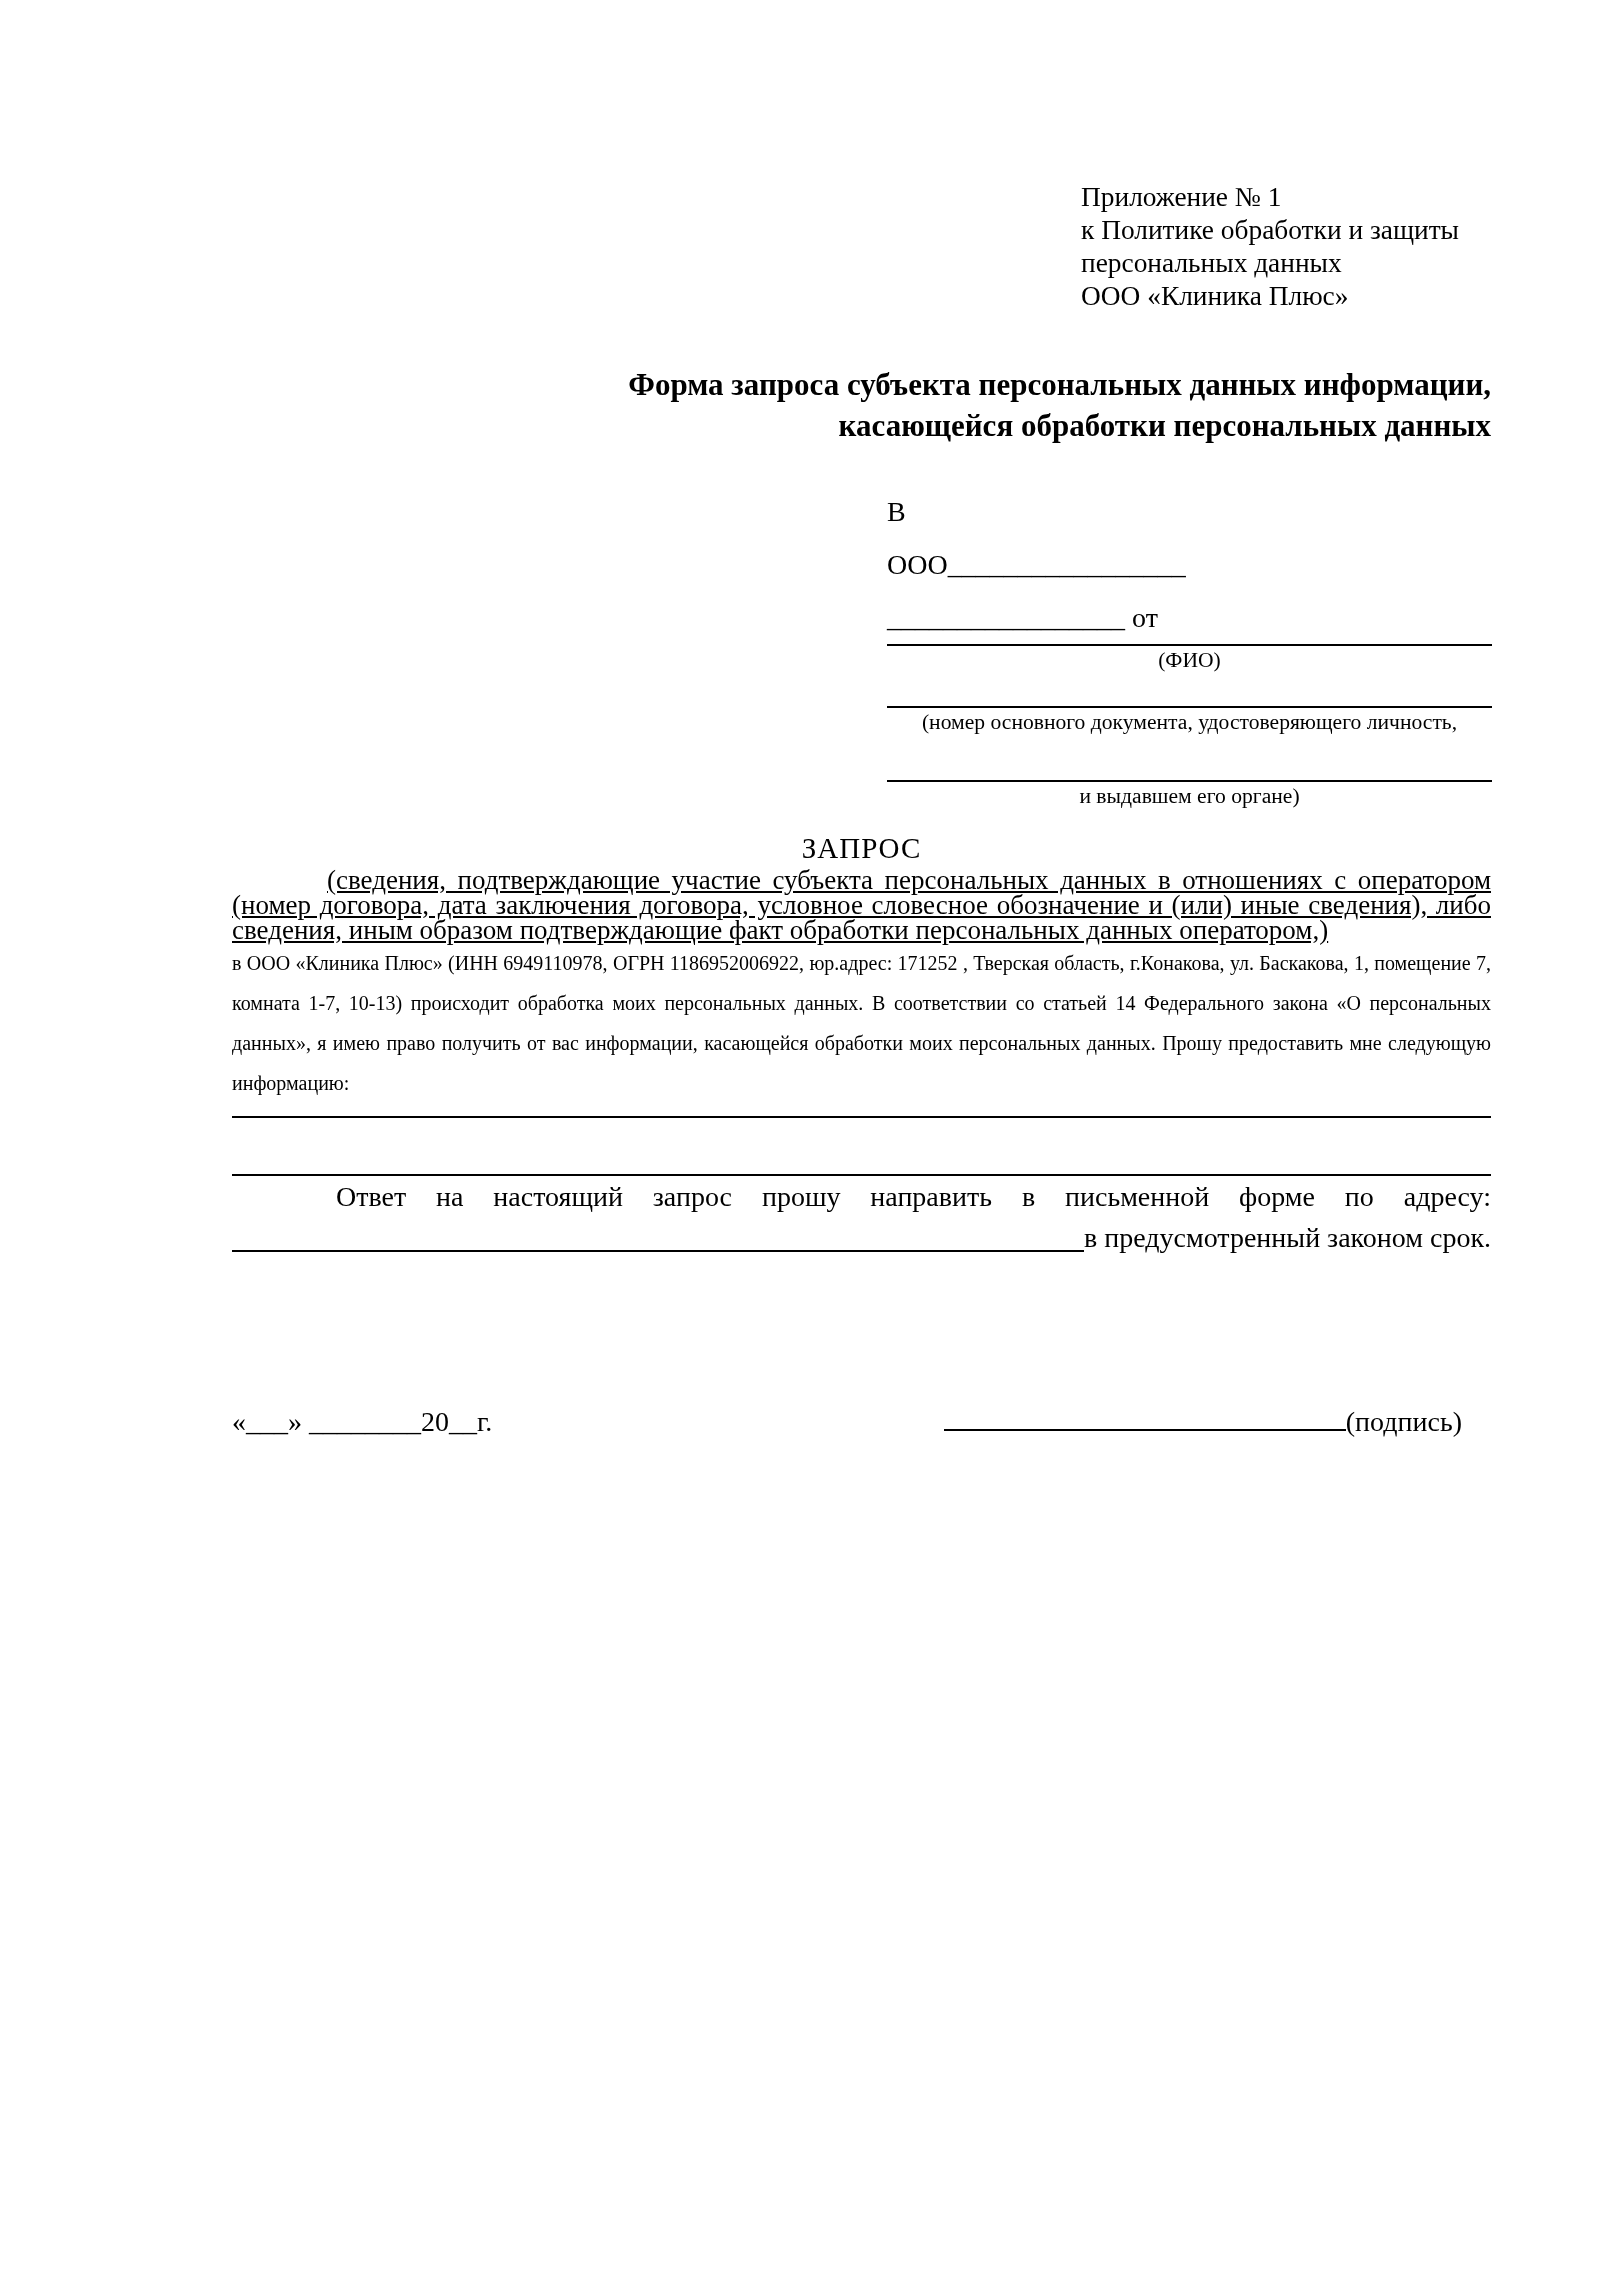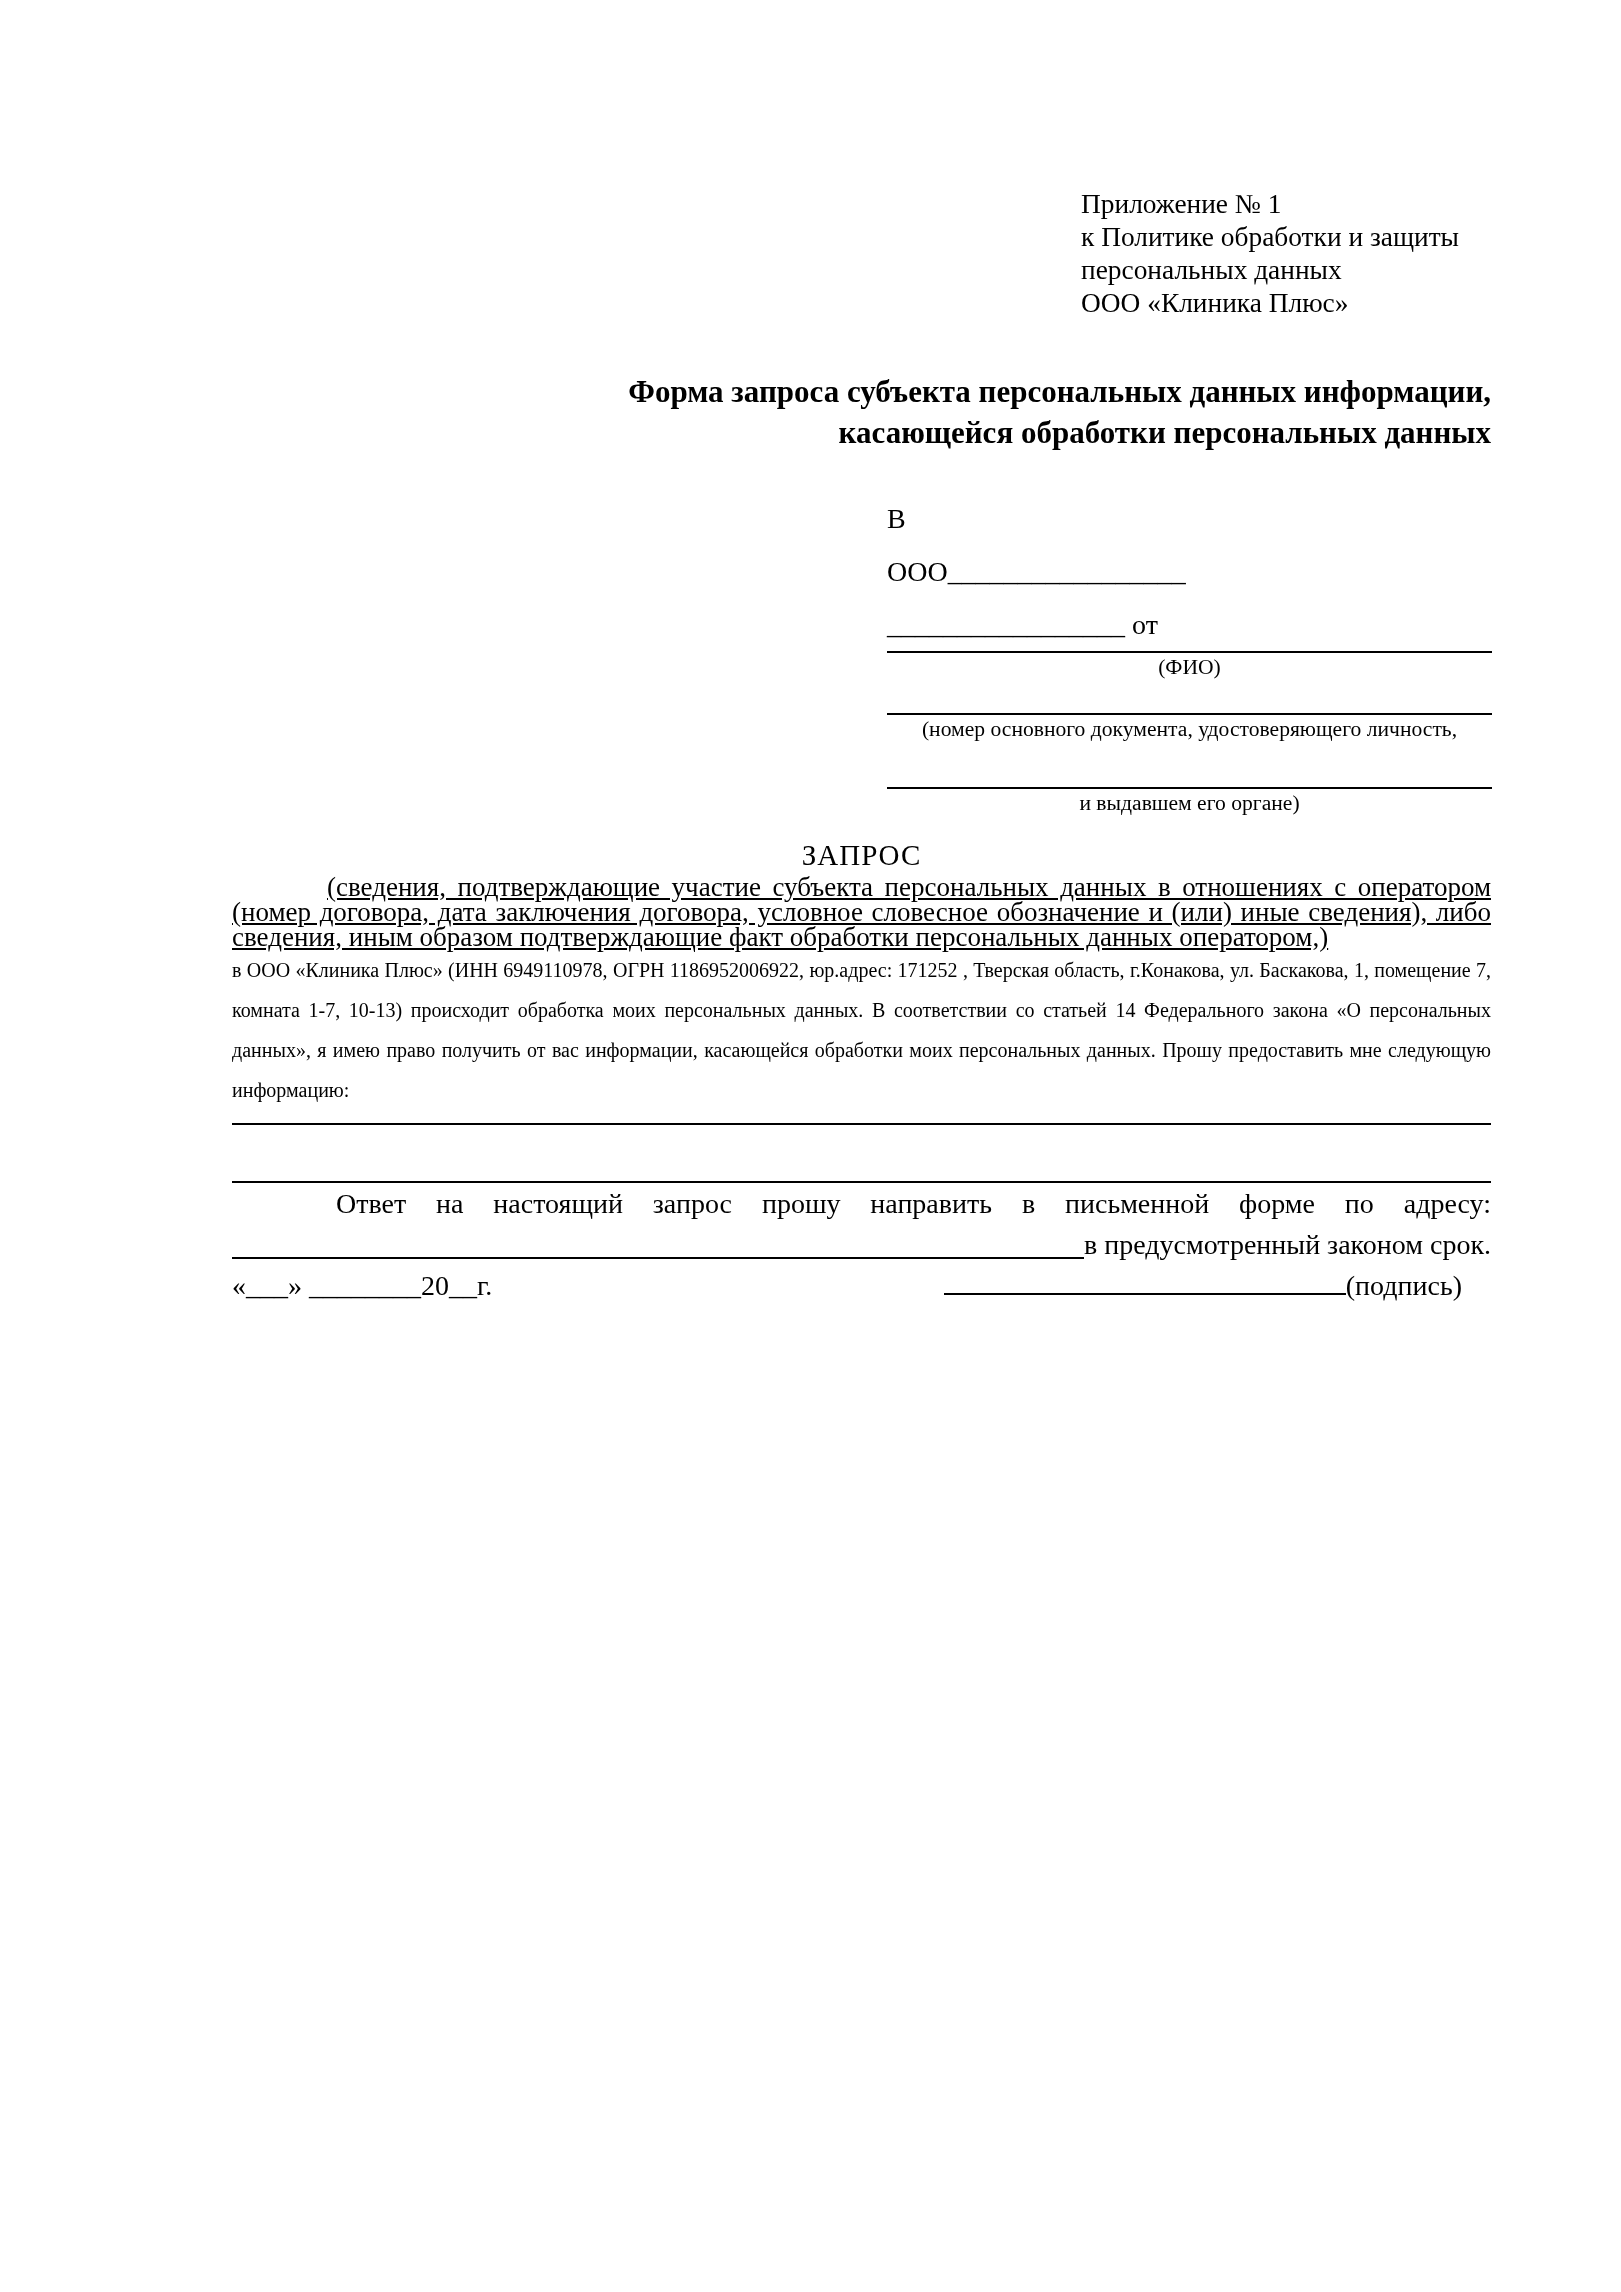--- a/index.html
+++ b/index.html
@@ -10,21 +10,21 @@
     background: #ffffff;
     color: #000000;
     font-family: "Liberation Serif", "DejaVu Serif", serif;
     font-size: 28px;
     margin: 0 auto;
     overflow: hidden;
   }
   .content {
     position: absolute;
     left: 232px;
-    top: 188px;
+    top: 181px;
     width: 1259px;
   }
 
   
   .hdr {
     margin-left: 849px;
     font-size: 27.4px;
     line-height: 33px;
   }
 
@@ -95,20 +95,21 @@
     text-align: justify;
     text-align-last: justify;
     text-indent: 104px;
     line-height: 41px;
   }
   .reply2 { display: flex; line-height: 41px; }
   .reply2 .fill { margin-left: 0; }
   .reply2 .tail { white-space: pre; }
 
   .footer-row {
+    margin-top: 143px;
     display: flex;
     justify-content: space-between;
     align-items: baseline;
     line-height: 39px;
     padding-right: 29px;
   }
   .sig-group { white-space: pre; }
   .sig-line {
     display: inline-block;
     width: 402px;

